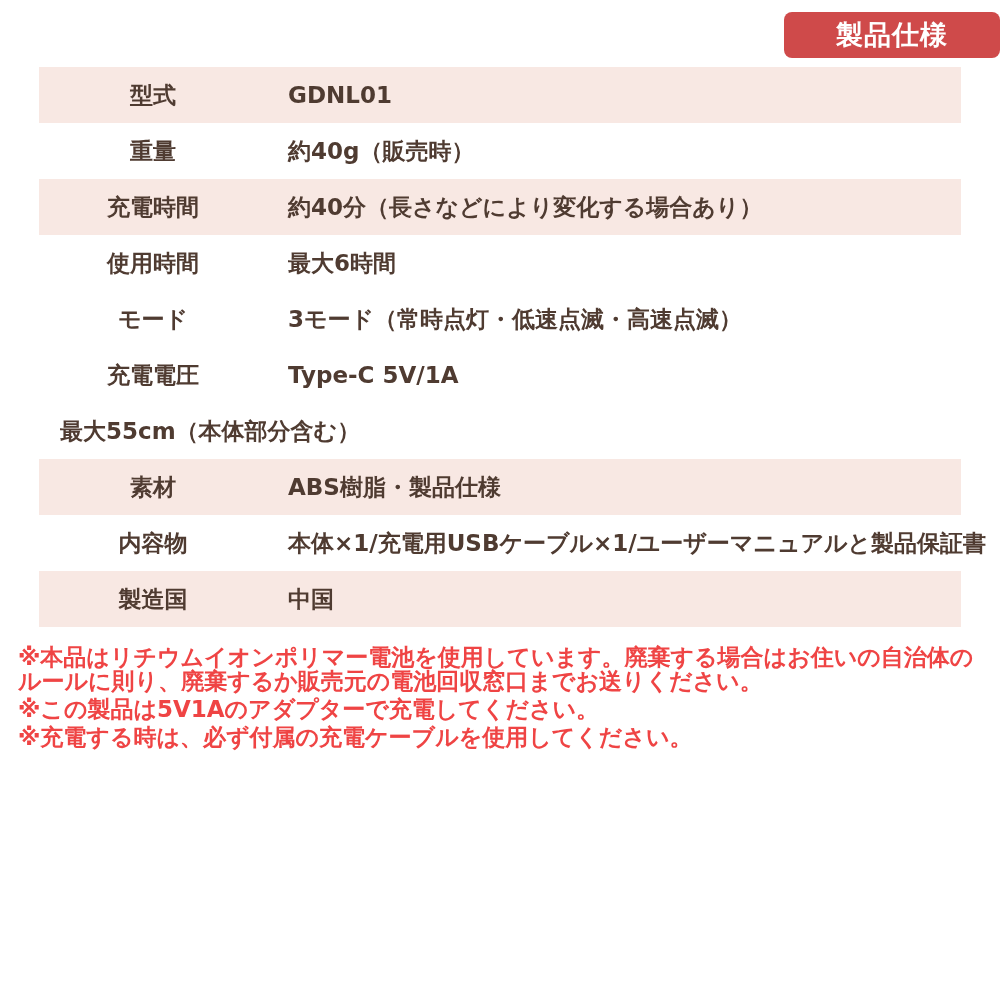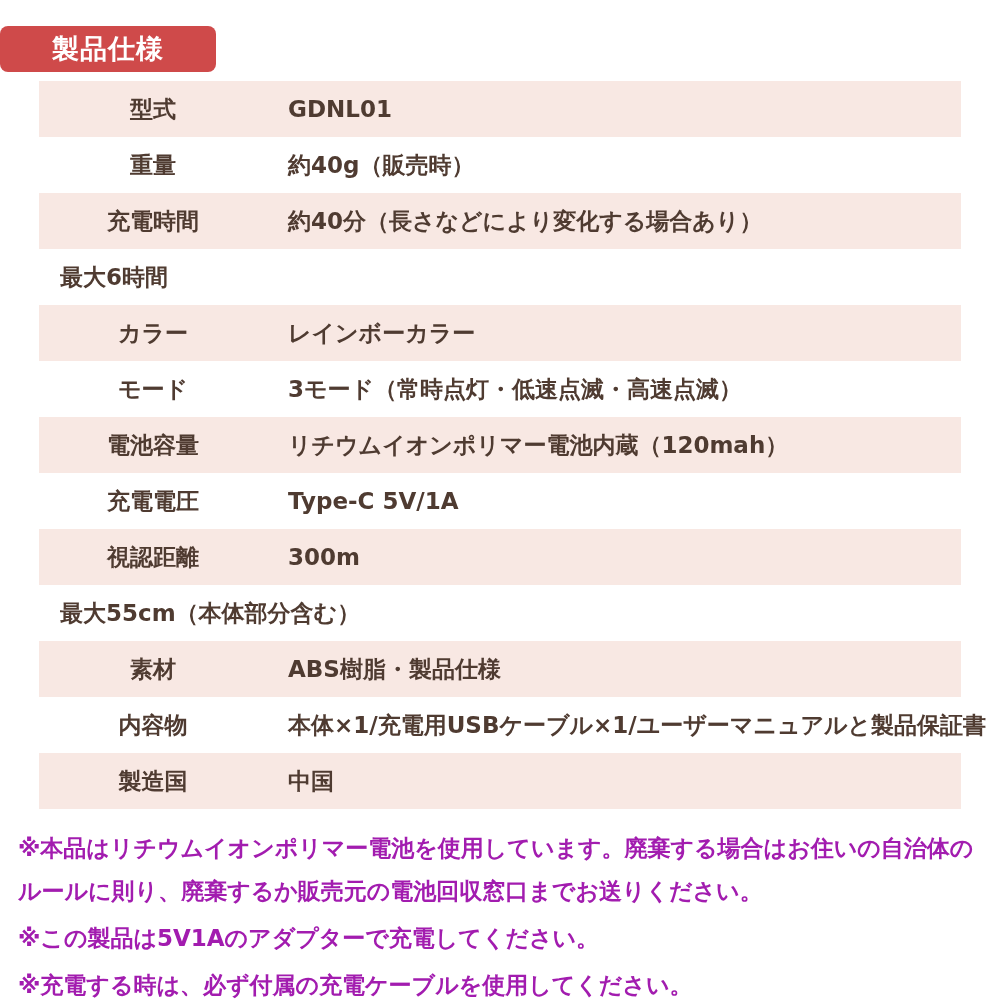--- a/index.html
+++ b/index.html
@@ -12,22 +12,22 @@
   .page {
     position: relative;
     width: 1000px;
     height: 1000px;
     overflow: hidden;
     background: #ffffff;
   }
   
   .badge-wrap {
     display: flex;
-    justify-content: flex-start;
-    padding-top: 26px;
+    justify-content: flex-end;
+    padding-top: 12px;
     font-family: Liberation Mono, monospace;
   }
   .badge {
     width: 216px;
     height: 46px;
     background: #CF4A4A;
     border-radius: 8px;
     color: #ffffff;
     font-size: 27px;
     letter-spacing: 1px;
@@ -60,22 +60,22 @@
     flex: 1;
     padding-left: 21px;
     white-space: nowrap;
   }
   
   .notes {
     margin: 18px 15px 0 18px;
   }
   .note {
     font-size: 23px;
-    line-height: 43px;
-    color: #a21caf;
+    line-height: 24px;
+    color: #ef4444;
     margin-bottom: 4px;
   }
 </style>
 </head>
 <body>
 
 <div class="page">
 
   <div class="badge-wrap">
     <div class="badge">製品仕様</div>
@@ -91,47 +91,36 @@
     <div class="spec-label">重量</div>
     <div class="spec-value">約40g（販売時）</div>
   </div>
 
   <div class="spec-row alt">
     <div class="spec-label">充電時間</div>
     <div class="spec-value">約40分（長さなどにより変化する場合あり）</div>
   </div>
 
   <div class="spec-row">
+    <div class="spec-label">使用時間</div>
     <div class="spec-value">最大6時間</div>
   </div>
 
-  <div class="spec-row alt">
-    <div class="spec-label">カラー</div>
-    <div class="spec-value">レインボーカラー</div>
-  </div>
 
   <div class="spec-row">
     <div class="spec-label">モード</div>
     <div class="spec-value">3モード（常時点灯・低速点滅・高速点滅）</div>
   </div>
 
-  <div class="spec-row alt">
-    <div class="spec-label">電池容量</div>
-    <div class="spec-value">リチウムイオンポリマー電池内蔵（120mah）</div>
-  </div>
 
   <div class="spec-row">
     <div class="spec-label">充電電圧</div>
     <div class="spec-value">Type-C 5V/1A</div>
   </div>
 
-  <div class="spec-row alt">
-    <div class="spec-label">視認距離</div>
-    <div class="spec-value">300m</div>
-  </div>
 
   <div class="spec-row">
     <div class="spec-value">最大55cm（本体部分含む）</div>
   </div>
 
   <div class="spec-row alt">
     <div class="spec-label">素材</div>
     <div class="spec-value">ABS樹脂・製品仕様</div>
   </div>
 

